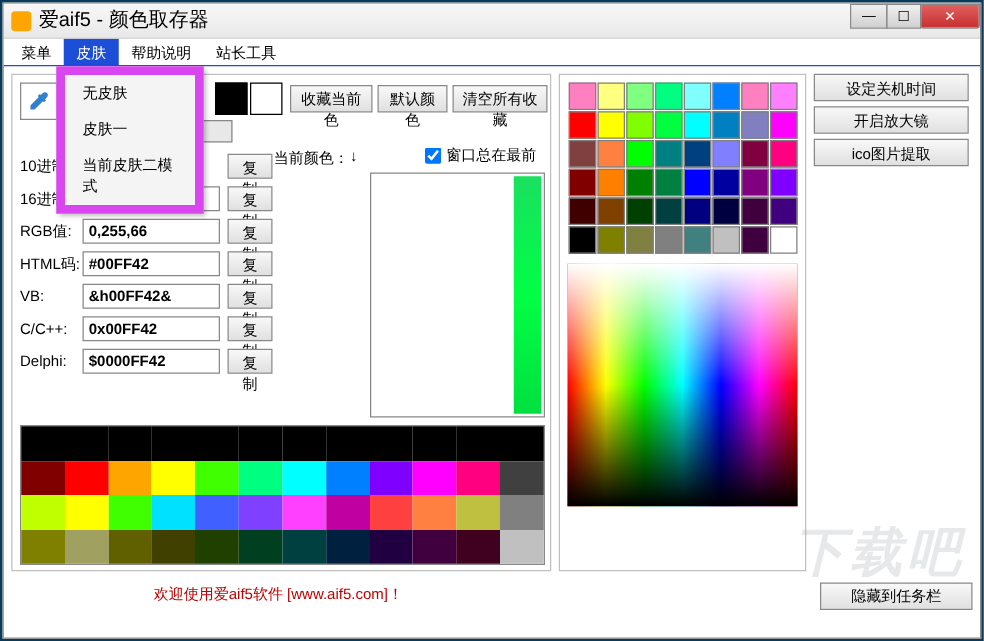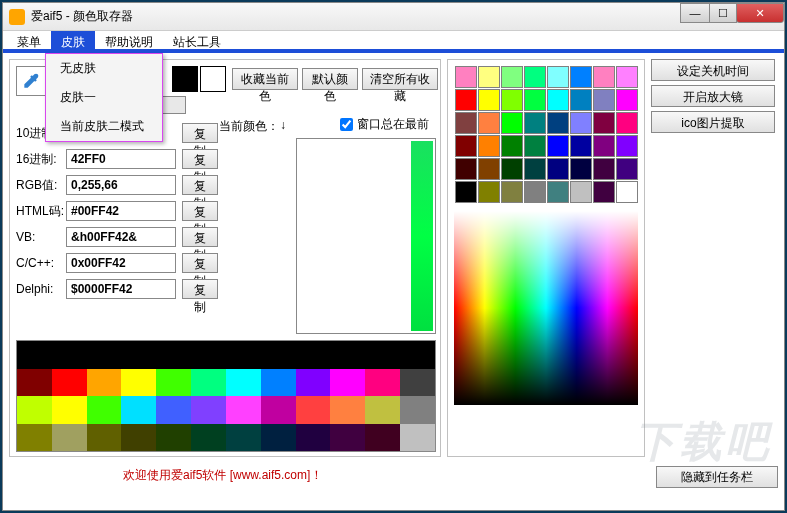--- a/index.html
+++ b/index.html
@@ -1,28 +1,28 @@
 <!DOCTYPE html>
 <html><head>
 <meta charset="utf-8">
 <style>
 * { box-sizing: border-box; margin: 0; padding: 0; font-family: "Microsoft YaHei", SimSun, sans-serif; font-size: 12px; }
 body { background: #0a3a5a; width: 787px; height: 513px; overflow: hidden; }
 .window { width: 783px; height: 509px; margin: 2px; background: #fff; border: 1px solid #888; position: relative; }
 .titlebar { height: 28px; background: linear-gradient(#f8f8f8, #e8e8e8); border-bottom: 1px solid #ccc; display: flex; align-items: center; padding-left: 6px; position: relative; }
 .titlebar-icon { width: 16px; height: 16px; background: #ffa500; border-radius: 3px; margin-right: 6px; }
-.title-text { font-size: 12px; }
+.title-text { font-size: 16px; }
 .win-controls { position: absolute; right: 0; top: 0; display: flex; }
 .win-btn { width: 30px; height: 20px; border: 1px solid #888; background: linear-gradient(#f0f0f0,#d0d0d0); display: flex; align-items: center; justify-content: center; font-size: 11px; margin-left: -1px; }
 .win-btn.close { width: 48px; background: linear-gradient(#e06060,#c83030); color: #fff; border-radius: 0 0 3px 3px; }
 .win-btn.max { width: 28px; }
-.menubar { height: 22px; background: #fff; border-bottom: 4px solid #1d4ed8; display: flex; align-items: stretch; padding-left: 4px; }
+.menubar { height: 22px; background: #fff; border-bottom: 1px solid #1d4ed8; display: flex; align-items: stretch; padding-left: 4px; }
 .menu-item { padding: 3px 10px; cursor: default; }
 .menu-item.active { background: #1d4ed8; color: #fff; }
-.dropdown { position: absolute; top: 50px; left: 42px; width: 118px; background: #f4f4f4; border: 1px solid #d946ef; box-shadow: 2px 2px 4px rgba(0,0,0,0.3); z-index: 100; }
+.dropdown { position: absolute; top: 50px; left: 42px; width: 118px; background: #f4f4f4; border: 7px solid #d946ef; box-shadow: 2px 2px 4px rgba(0,0,0,0.3); z-index: 100; }
 .dropdown-item { padding: 6px 14px; cursor: default; }
 .client { position: absolute; top: 50px; left: 0; right: 0; bottom: 0; padding: 6px; }
 .panel { position: absolute; border: 1px solid #c0c0c0; background: #fff; }
 .panel.left { left: 6px; top: 6px; width: 432px; height: 398px; }
 .panel.mid { left: 444px; top: 6px; width: 198px; height: 398px; padding: 6px; }
 .panel.right { left: 648px; top: 6px; width: 124px; height: 398px; border: none; }
 .eyedrop { position: absolute; left: 6px; top: 6px; width: 30px; height: 30px; border: 1px solid #888; background: #fff; display:flex; align-items:center; justify-content:center; }
 .eyedrop svg { width: 20px; height: 20px; }
 .color-box { position: absolute; top: 6px; width: 26px; height: 26px; border: 1px solid #000; }
 .btn { border: 1px solid #888; background: linear-gradient(#f8f8f8,#e0e0e0); padding: 2px 6px; cursor: default; text-align:center; }

